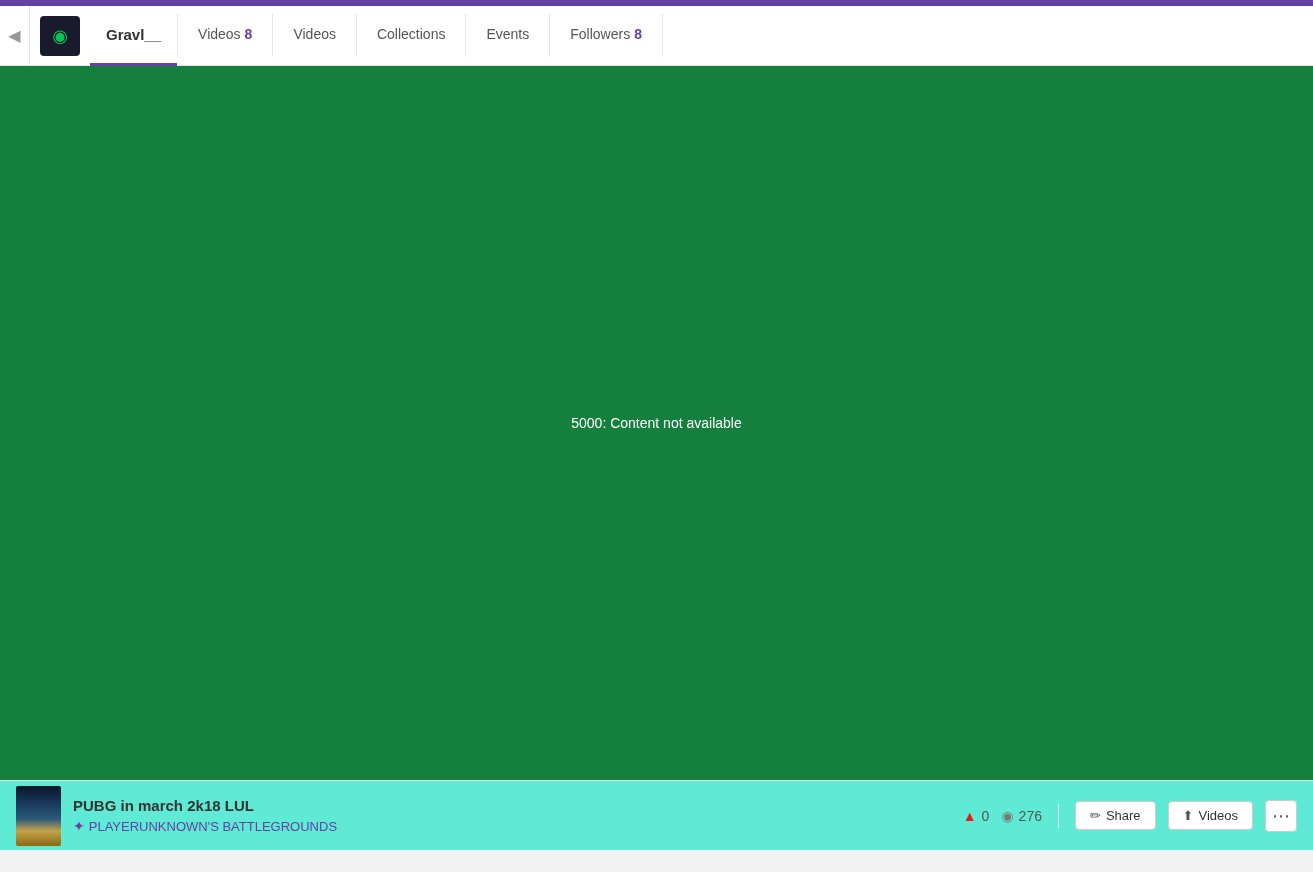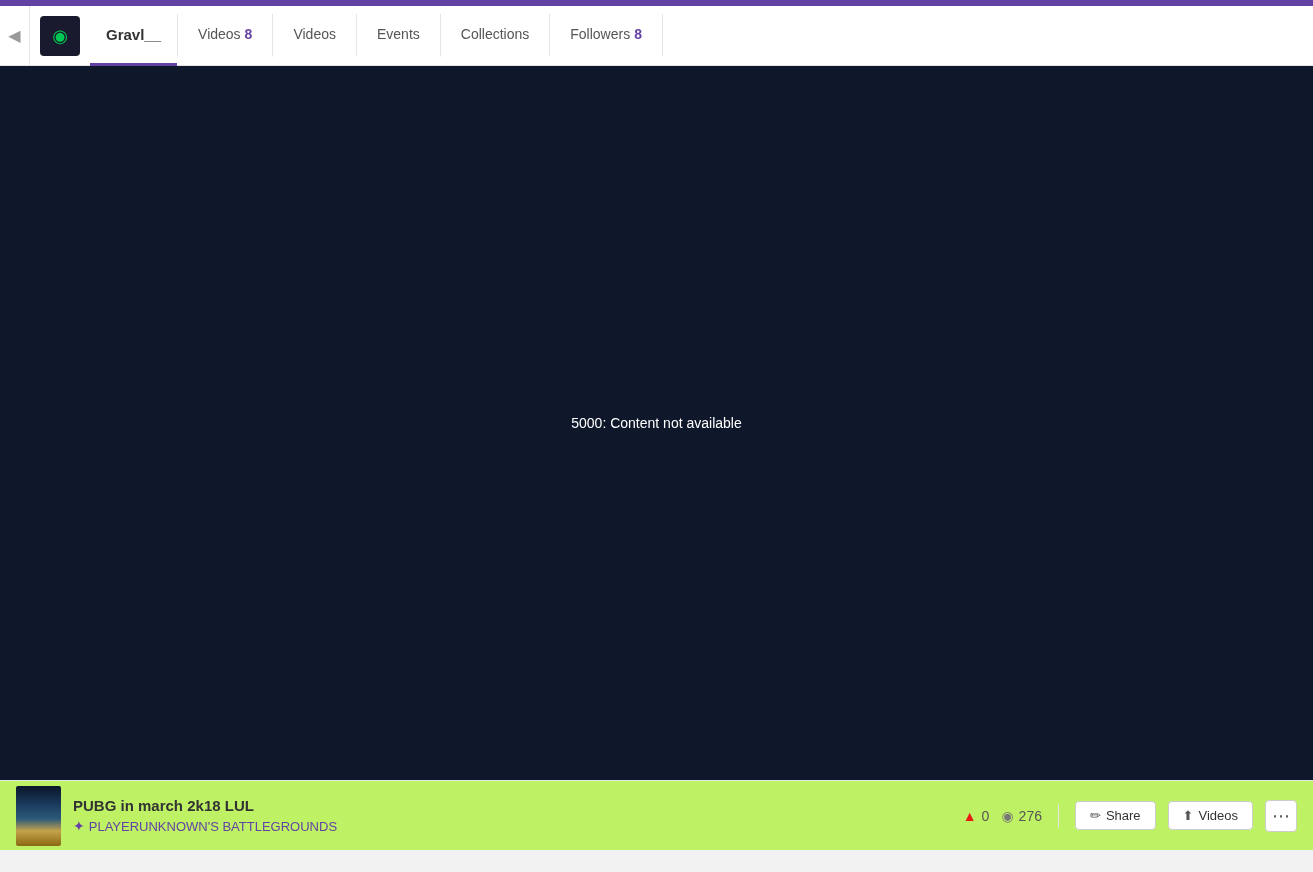--- a/index.html
+++ b/index.html
@@ -89,37 +89,37 @@
       margin-left: 4px;
       font-weight: 600;
     }
 
     .nav-tab-border-left {
       border-left: 1px solid #e5e5e5;
     }
 
     
     .video-container {
-      background: #0f172a;
+      background: #15803d;
       width: 100%;
       height: 714px;
       display: flex;
       align-items: center;
       justify-content: center;
       position: relative;
     }
 
     .video-error-msg {
       color: #fff;
       font-size: 14px;
     }
 
     
     .video-info-bar {
-      background: #bef264;
+      background: #5eead4;
       border-top: 1px solid #e5e5e5;
       height: 70px;
       display: flex;
       align-items: center;
       padding: 0 16px;
       gap: 12px;
       justify-content: flex-end;
     }
 
     .game-thumbnail {
@@ -260,25 +260,25 @@
   <a class="nav-tab nav-tab-border-left">
     <span>Videos</span>
     <span class="count">8</span>
   </a>
 
   <a class="nav-tab">
     <span>Videos</span>
   </a>
 
   <a class="nav-tab">
+    <span>Collections</span>
+  </a>
+
+  <a class="nav-tab">
     <span>Events</span>
-  </a>
-
-  <a class="nav-tab">
-    <span>Collections</span>
   </a>
 
   <a class="nav-tab">
     <span>Followers</span>
     <span class="count">8</span>
   </a>
 
 </nav>
 
 <div class="video-container">

